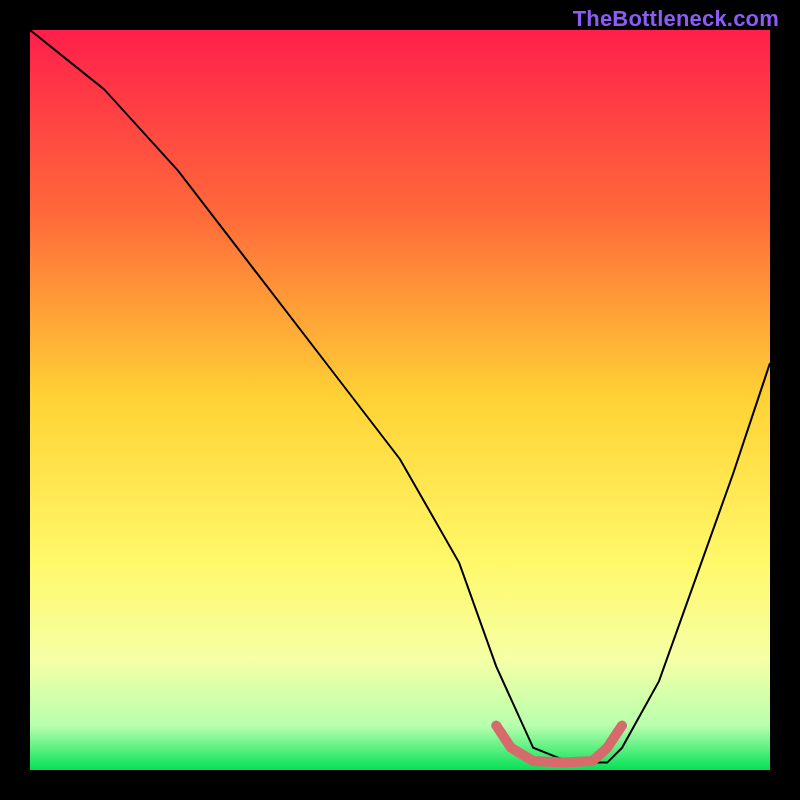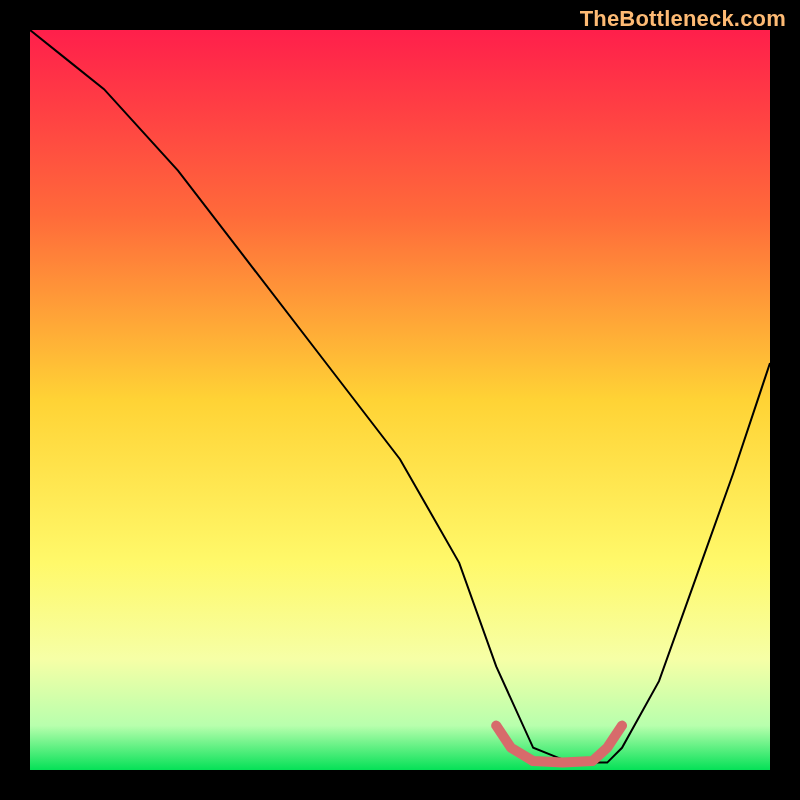--- a/index.html
+++ b/index.html
@@ -14,22 +14,22 @@
   .frame {
     position: absolute;
     top: 0;
     left: 0;
     width: 800px;
     height: 800px;
   }
   .watermark {
     position: absolute;
     top: 6px;
-    right: 14px;
-    color: #fdba74;
+    right: 21px;
+    color: #8b5cf6;
     font-size: 22px;
     font-weight: 600;
     letter-spacing: 0.2px;
     z-index: 50;
   }
   svg {
     position: absolute;
     top: 0;
     left: 0;
   }

